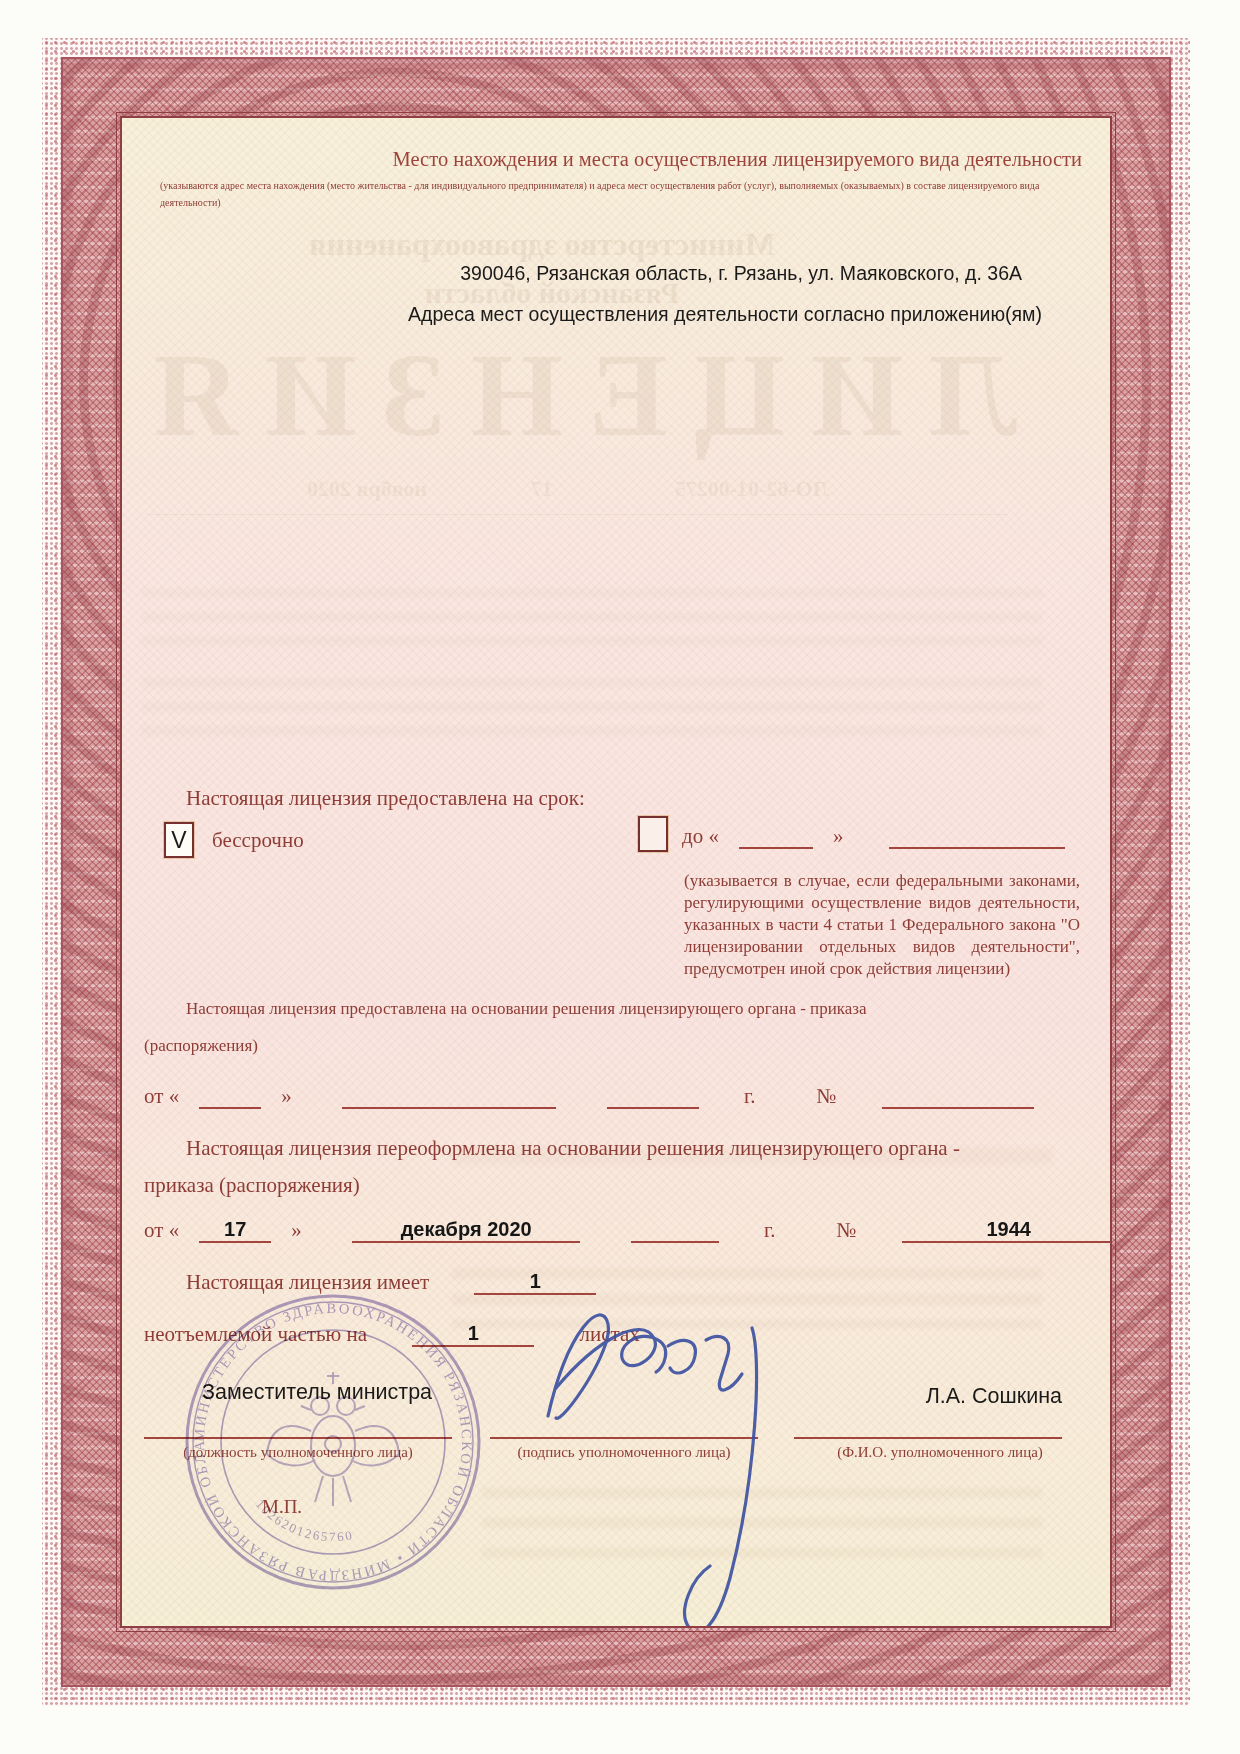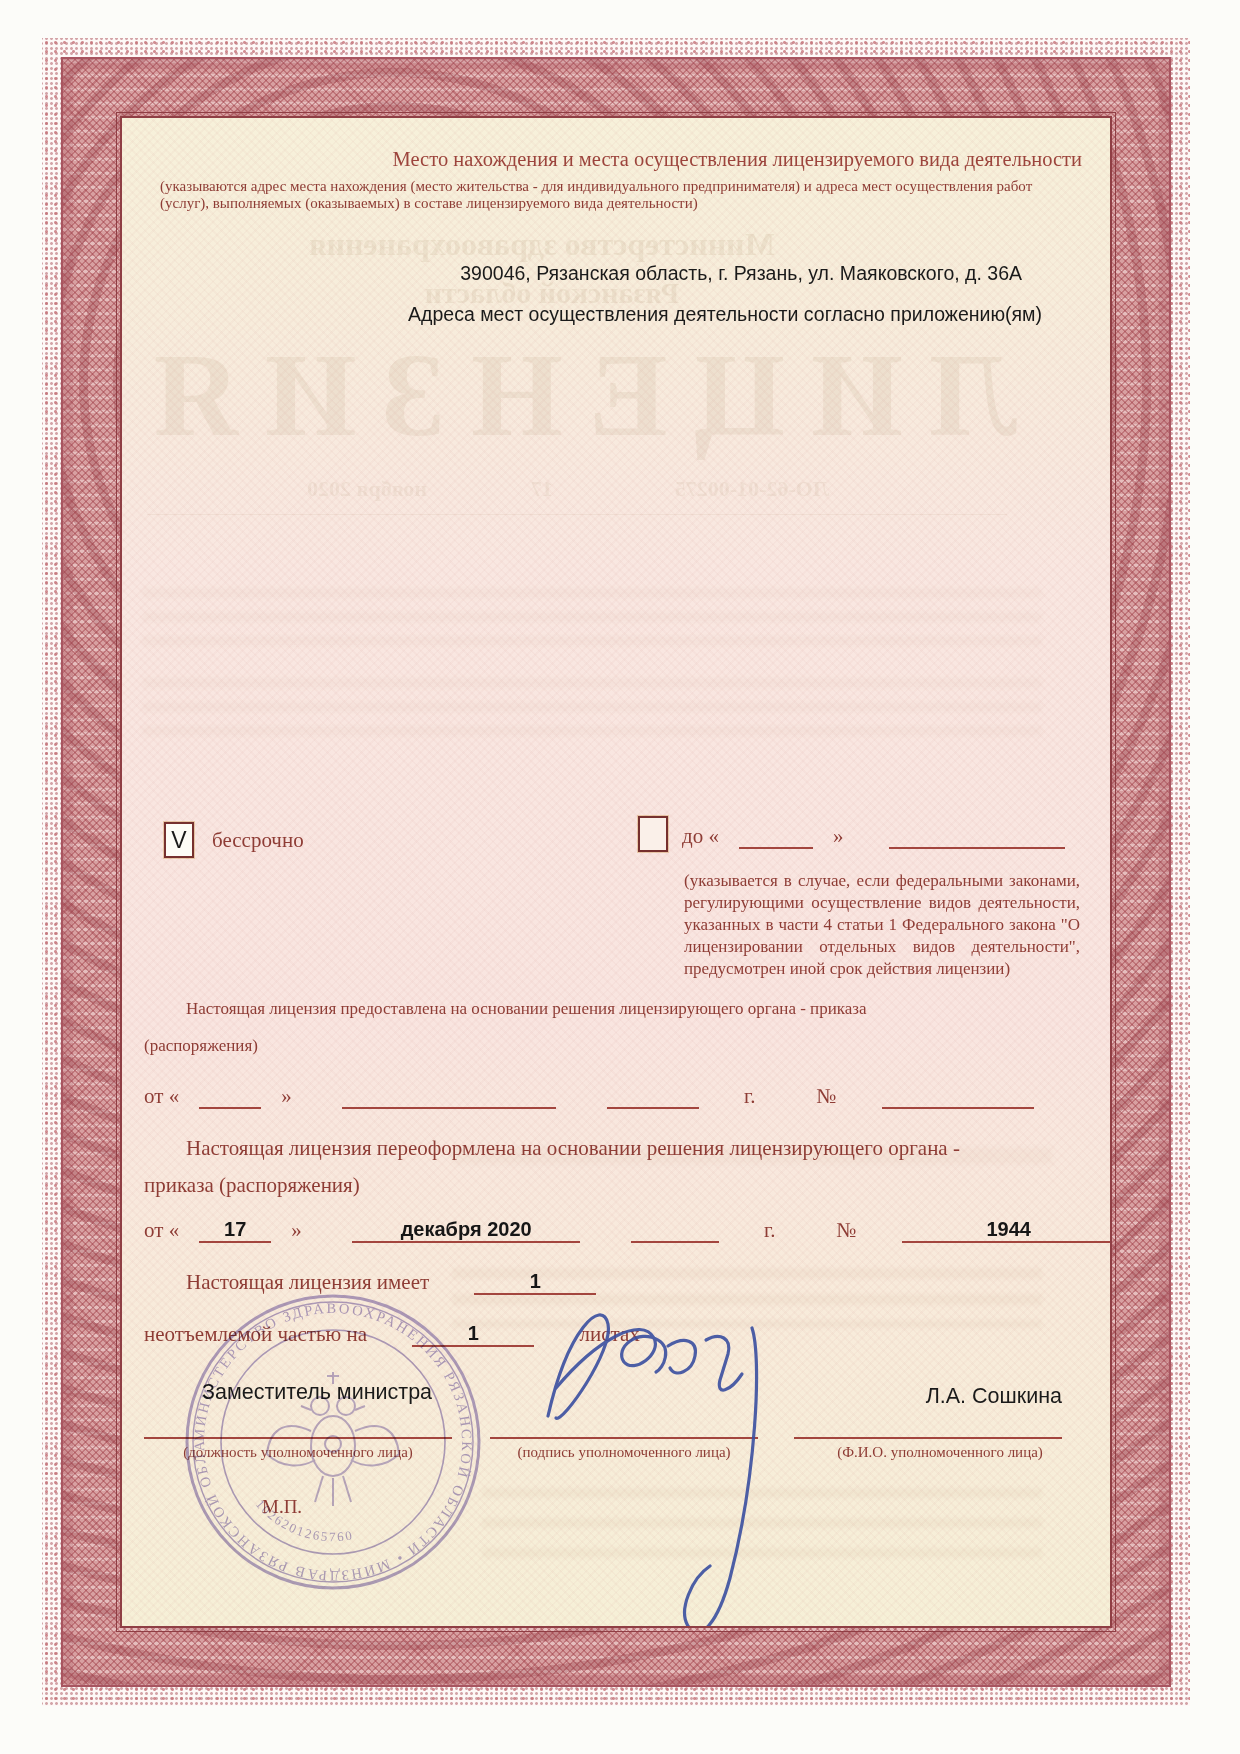--- a/index.html
+++ b/index.html
@@ -89,25 +89,26 @@
     <div class="abs bleed-lines" style="left:20px; top:560px; width:900px; height:66px;
                 background:repeating-linear-gradient(180deg, rgba(176,138,106,.5) 0 10px, transparent 10px 24px); filter:blur(2px);"></div>
     <div class="abs bleed-lines" style="left:330px; top:1030px; width:600px; height:16px;
                 background:rgba(176,138,106,.45); filter:blur(2.5px); opacity:.12;"></div>
     <div class="abs bleed-lines" style="left:330px; top:1150px; width:590px; height:60px;
                 background:repeating-linear-gradient(180deg, rgba(176,138,106,.5) 0 11px, transparent 11px 26px); filter:blur(2px); opacity:.14;"></div>
     <div class="abs bleed-lines" style="left:360px; top:1370px; width:560px; height:90px;
                 background:repeating-linear-gradient(180deg, rgba(176,138,106,.5) 0 10px, transparent 10px 30px); filter:blur(2px); opacity:.14;"></div>
 
     <div class="abs serif-red center" style="left:30px; top:30px; width:930px; font-size:20.5px; color:#9c443c;">Место нахождения и места осуществления лицензируемого вида деятельности</div>
-    <div class="abs serif-red" style="left:38px; top:60px; width:900px; font-size:15px; line-height:16.5px; color:#8e3c35;">(указываются адрес места нахождения (место жительства - для индивидуального предпринимателя) и адреса мест осуществления работ (услуг), выполняемых (оказываемых) в составе лицензируемого вида деятельности)</div>
+    <div class="abs serif-red" style="left:38px; top:60px; width:900px; font-size:10px; line-height:16.5px; color:#8e3c35;">(указываются адрес места нахождения (место жительства - для индивидуального предпринимателя) и адреса мест осуществления работ (услуг), выполняемых (оказываемых) в составе лицензируемого вида деятельности)</div>
 
     <div class="abs bold-black center" style="left:60px; top:144px; width:840px; font-size:19.5px;">390046, Рязанская область, г. Рязань, ул. Маяковского, д. 36А</div>
     <div class="abs bold-black center" style="left:40px; top:185px; width:880px; font-size:19.5px;">Адреса мест осуществления деятельности согласно приложению(ям)</div>
 
+    <div class="abs serif-red" style="left:64px; top:668px; font-size:21px;">Настоящая лицензия предоставлена на срок:</div>
 
     <div class="abs" style="left:42px; top:704px; display:flex; align-items:center; gap:18px;">
       <div class="cbx">
         <span class="bold-black" style="font-size:23px;">V</span>
       </div>
       <span class="serif-red" style="font-size:21px;">бессрочно</span>
     </div>
 
     <div class="abs" style="left:516px; top:698px; display:flex; align-items:flex-start; gap:14px;">
       <div class="cbx" style="background:#f9ecе6; background:#faf0e9;"></div>

